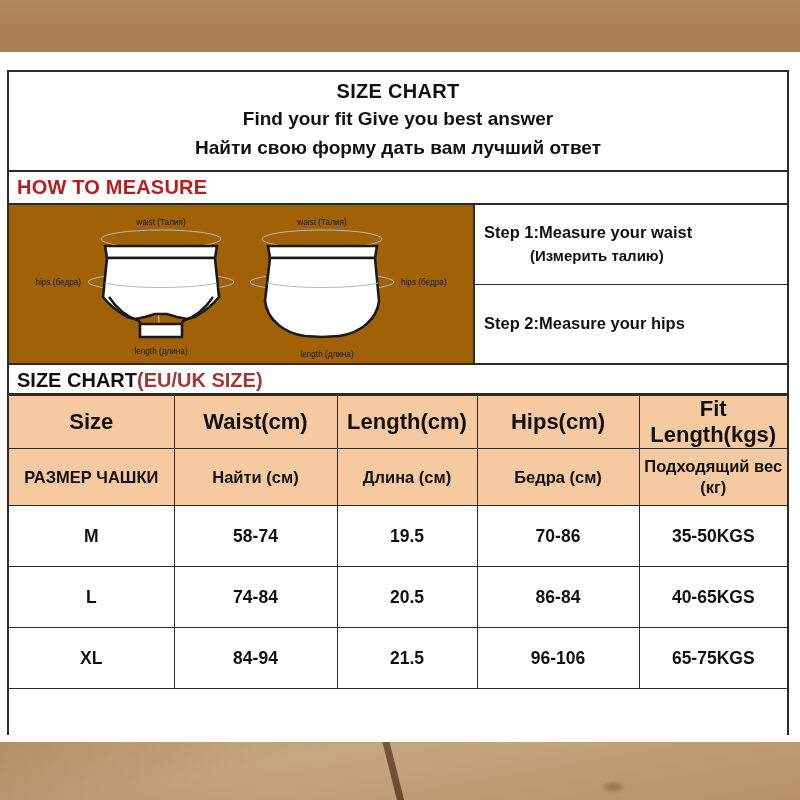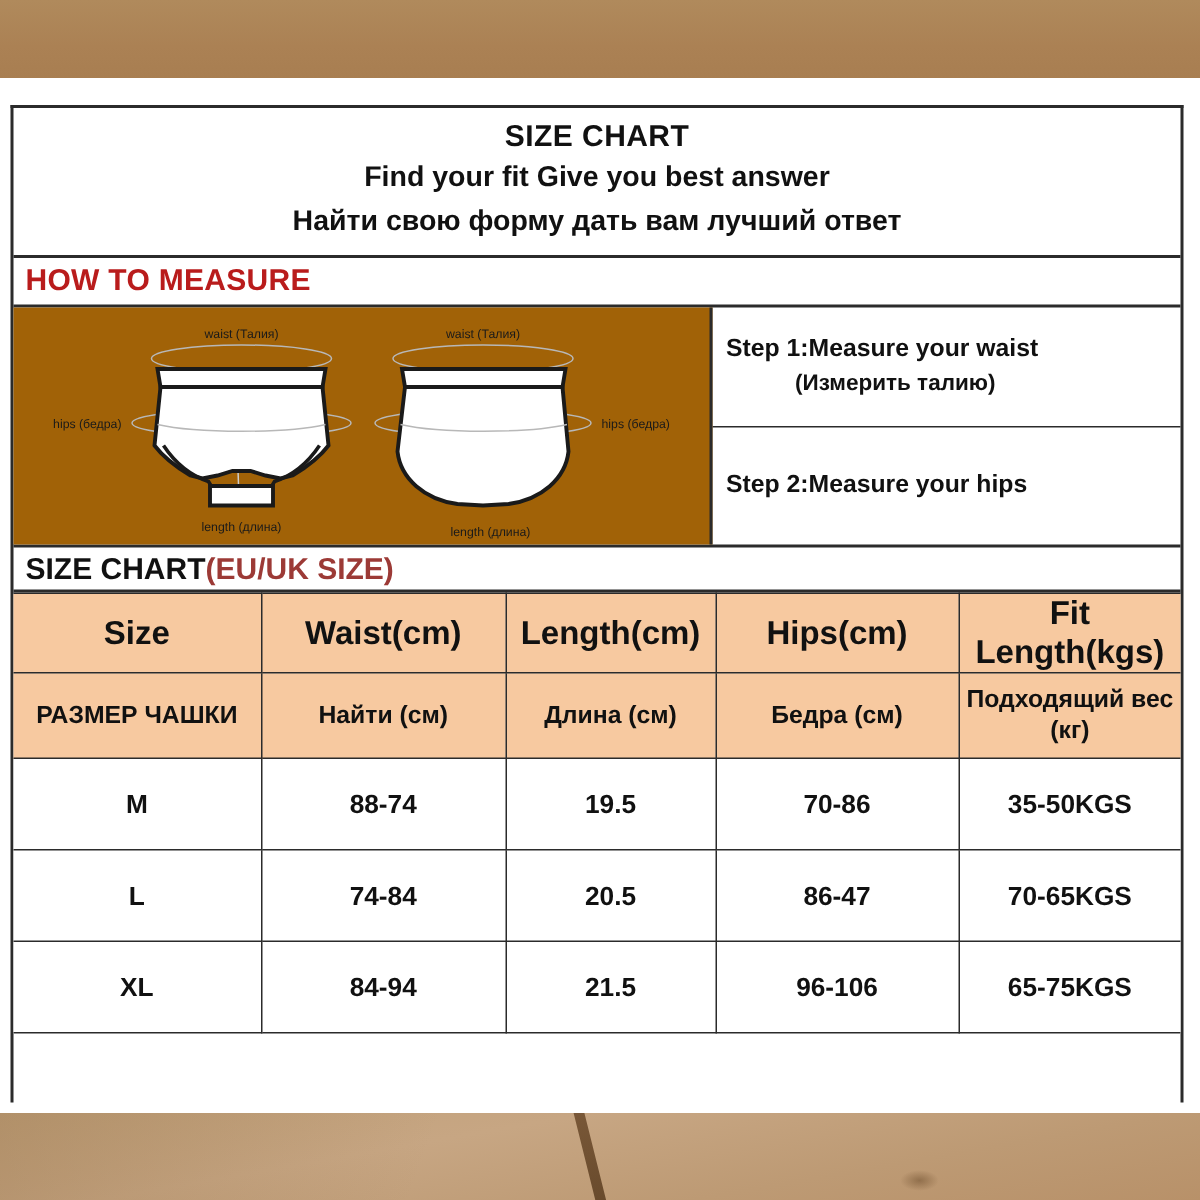--- a/index.html
+++ b/index.html
@@ -303,31 +303,31 @@
       <tr class="hdr-ru">
         <td>РАЗМЕР ЧАШКИ</td>
         <td>Найти (см)</td>
         <td>Длина (см)</td>
         <td>Бедра (см)</td>
         <td>Подходящий вес (кг)</td>
       </tr>
 
       <tr class="data-row">
         <td>M</td>
-        <td>88-74</td>
+        <td>58-74</td>
         <td>19.5</td>
         <td>70-86</td>
         <td>35-50KGS</td>
       </tr>
       <tr class="data-row">
         <td>L</td>
         <td>74-84</td>
         <td>20.5</td>
-        <td>86-47</td>
-        <td>70-65KGS</td>
+        <td>86-84</td>
+        <td>40-65KGS</td>
       </tr>
       <tr class="data-row">
         <td>XL</td>
         <td>84-94</td>
         <td>21.5</td>
         <td>96-106</td>
         <td>65-75KGS</td>
       </tr>
     </tbody>
   </table>

